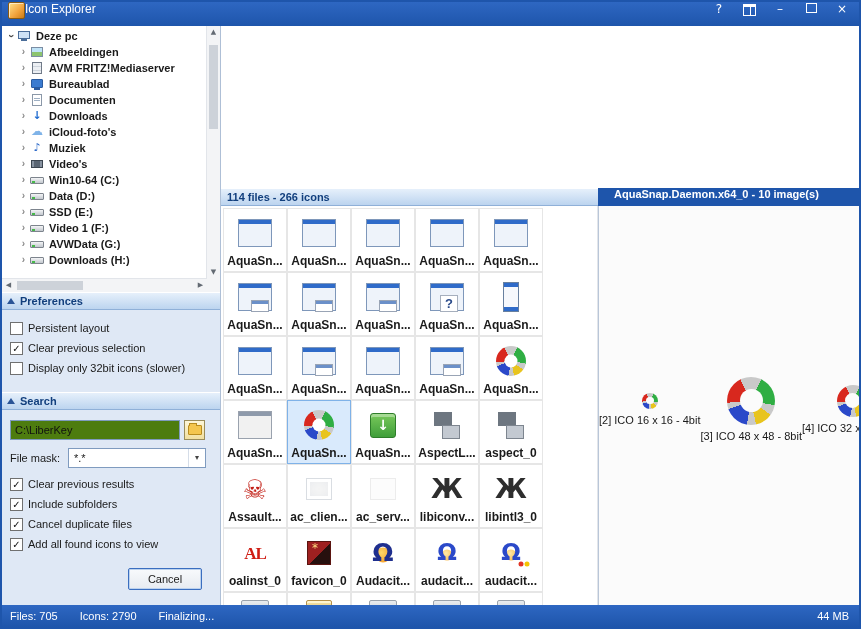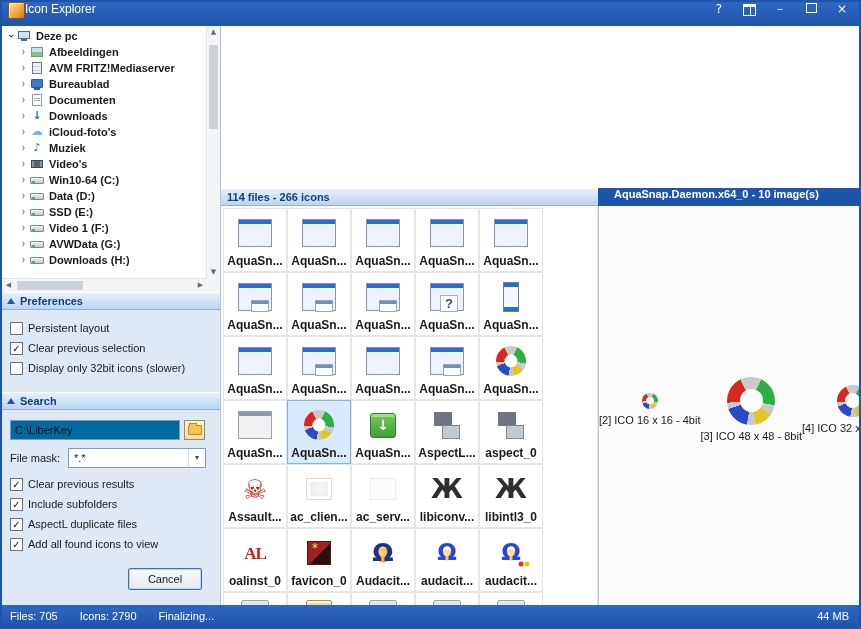--- a/index.html
+++ b/index.html
@@ -74,21 +74,21 @@
   .prefs-body{position:absolute;left:0;top:308px;width:218px;height:82px;padding:10px 0 0 8px;box-sizing:border-box;
     display:flex;flex-direction:column;gap:4px;}
   .search-body{position:absolute;left:0;top:408px;width:218px;height:195px;}
 
   .chk{display:flex;align-items:center;gap:5px;height:16px;}
   .chk-box{width:13px;height:13px;background:#fff;border:1px solid #707070;box-sizing:border-box;
     font:bold 10px/11px "DejaVu Sans",sans-serif;color:#111;text-align:center;flex:none;}
   .chk-label{white-space:nowrap;}
 
   .path-input{position:absolute;left:8px;top:10px;width:170px;height:20px;box-sizing:border-box;
-    border:1px solid #7f9bbf;background:#0369a1;font:11px "Liberation Sans",sans-serif;padding:0 4px;color:#111;}
+    border:1px solid #7f9bbf;background:#4d7c0f;font:11px "Liberation Sans",sans-serif;padding:0 4px;color:#111;}
   .browse-btn{position:absolute;left:182px;top:10px;width:21px;height:20px;box-sizing:border-box;
     border:1px solid #9a8c5a;background:linear-gradient(#fdf6d8,#f1dfa0);display:flex;align-items:center;justify-content:center;padding:0;}
   .mini-folder{width:12px;height:8px;background:#f4c64e;border:1px solid #b98c1e;border-radius:1px;position:relative;}
   .mini-folder::before{content:"";position:absolute;left:0;top:-3px;width:6px;height:2px;background:#f4c64e;border:1px solid #b98c1e;border-bottom:none;}
   .mask-label{position:absolute;left:8px;top:42px;}
   .mask-combo{position:absolute;left:66px;top:38px;width:138px;height:20px;box-sizing:border-box;
     border:1px solid #7f9bbf;background:#fff;display:flex;align-items:center;}
   .mask-value{flex:1;padding-left:5px;}
   .combo-arrow{width:16px;align-self:stretch;display:flex;align-items:center;justify-content:center;
     color:#444;font:8px/1 "DejaVu Sans",sans-serif;border-left:1px solid #d5dde8;}
@@ -341,21 +341,21 @@
     <span class="chk-label">Clear previous results</span>
   </label>
 
   <label class="chk">
     <span class="chk-box">✓</span>
     <span class="chk-label">Include subfolders</span>
   </label>
 
   <label class="chk">
     <span class="chk-box">✓</span>
-    <span class="chk-label">AspectL duplicate files</span>
+    <span class="chk-label">Cancel duplicate files</span>
   </label>
 
   <label class="chk">
     <span class="chk-box">✓</span>
     <span class="chk-label">Add all found icons to view</span>
   </label>
 </div>
     <button class="cancel-btn">Cancel</button>
   </div>
 

